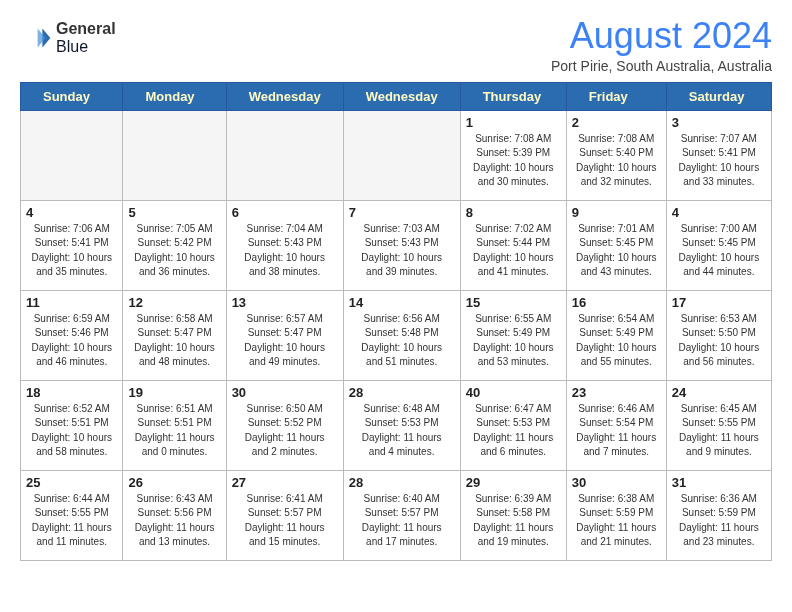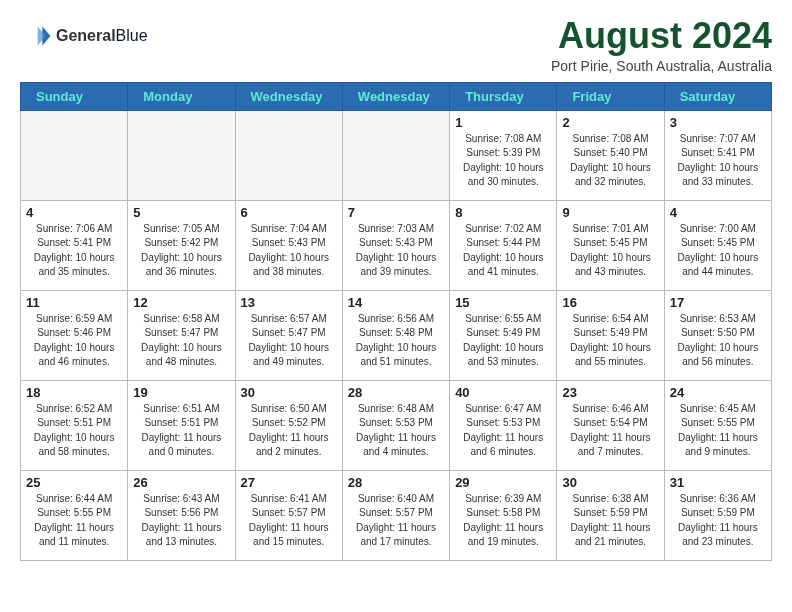--- a/index.html
+++ b/index.html
@@ -17,21 +17,21 @@
       margin-bottom: 8px;
     }
     .logo {
       display: flex;
       align-items: center;
       gap: 4px;
       margin-top: 4px;
     }
     .logo-text {
       display: flex;
-      flex-direction: row;
+      flex-direction: column;
       line-height: 1.1;
     }
     .logo-general {
       font-size: 16px;
       font-weight: bold;
       color: #333;
     }
     .logo-blue {
       font-size: 16px;
       font-weight: normal;
@@ -39,40 +39,40 @@
     }
     .logo-icon {
       width: 32px;
       height: 32px;
     }
     .title-block {
       text-align: right;
     }
     .month-title {
       font-size: 36px;
-      font-weight: bold;
-      color: #14532d;
+      font-weight: normal;
+      color: #3b82f6;
       line-height: 1.1;
     }
     .location-subtitle {
       font-size: 14px;
       color: #444;
       margin-top: 2px;
     }
     .calendar {
       width: 100%;
       border-collapse: collapse;
       border: 1px solid #bbb;
     }
     .calendar th {
       background-color: #2b6cb0;
-      color: #5eead4;
+      color: #fef9c3;
       font-size: 13px;
       font-weight: bold;
-      padding: 6px 15px;
+      padding: 6px 22px;
       text-align: left;
       border: 1px solid #2558a0;
     }
     .calendar td {
       border: 1px solid #bbb;
       vertical-align: top;
       padding: 4px 5px;
       width: calc(100%/7);
       min-height: 80px;
       font-size: 10.5px;

